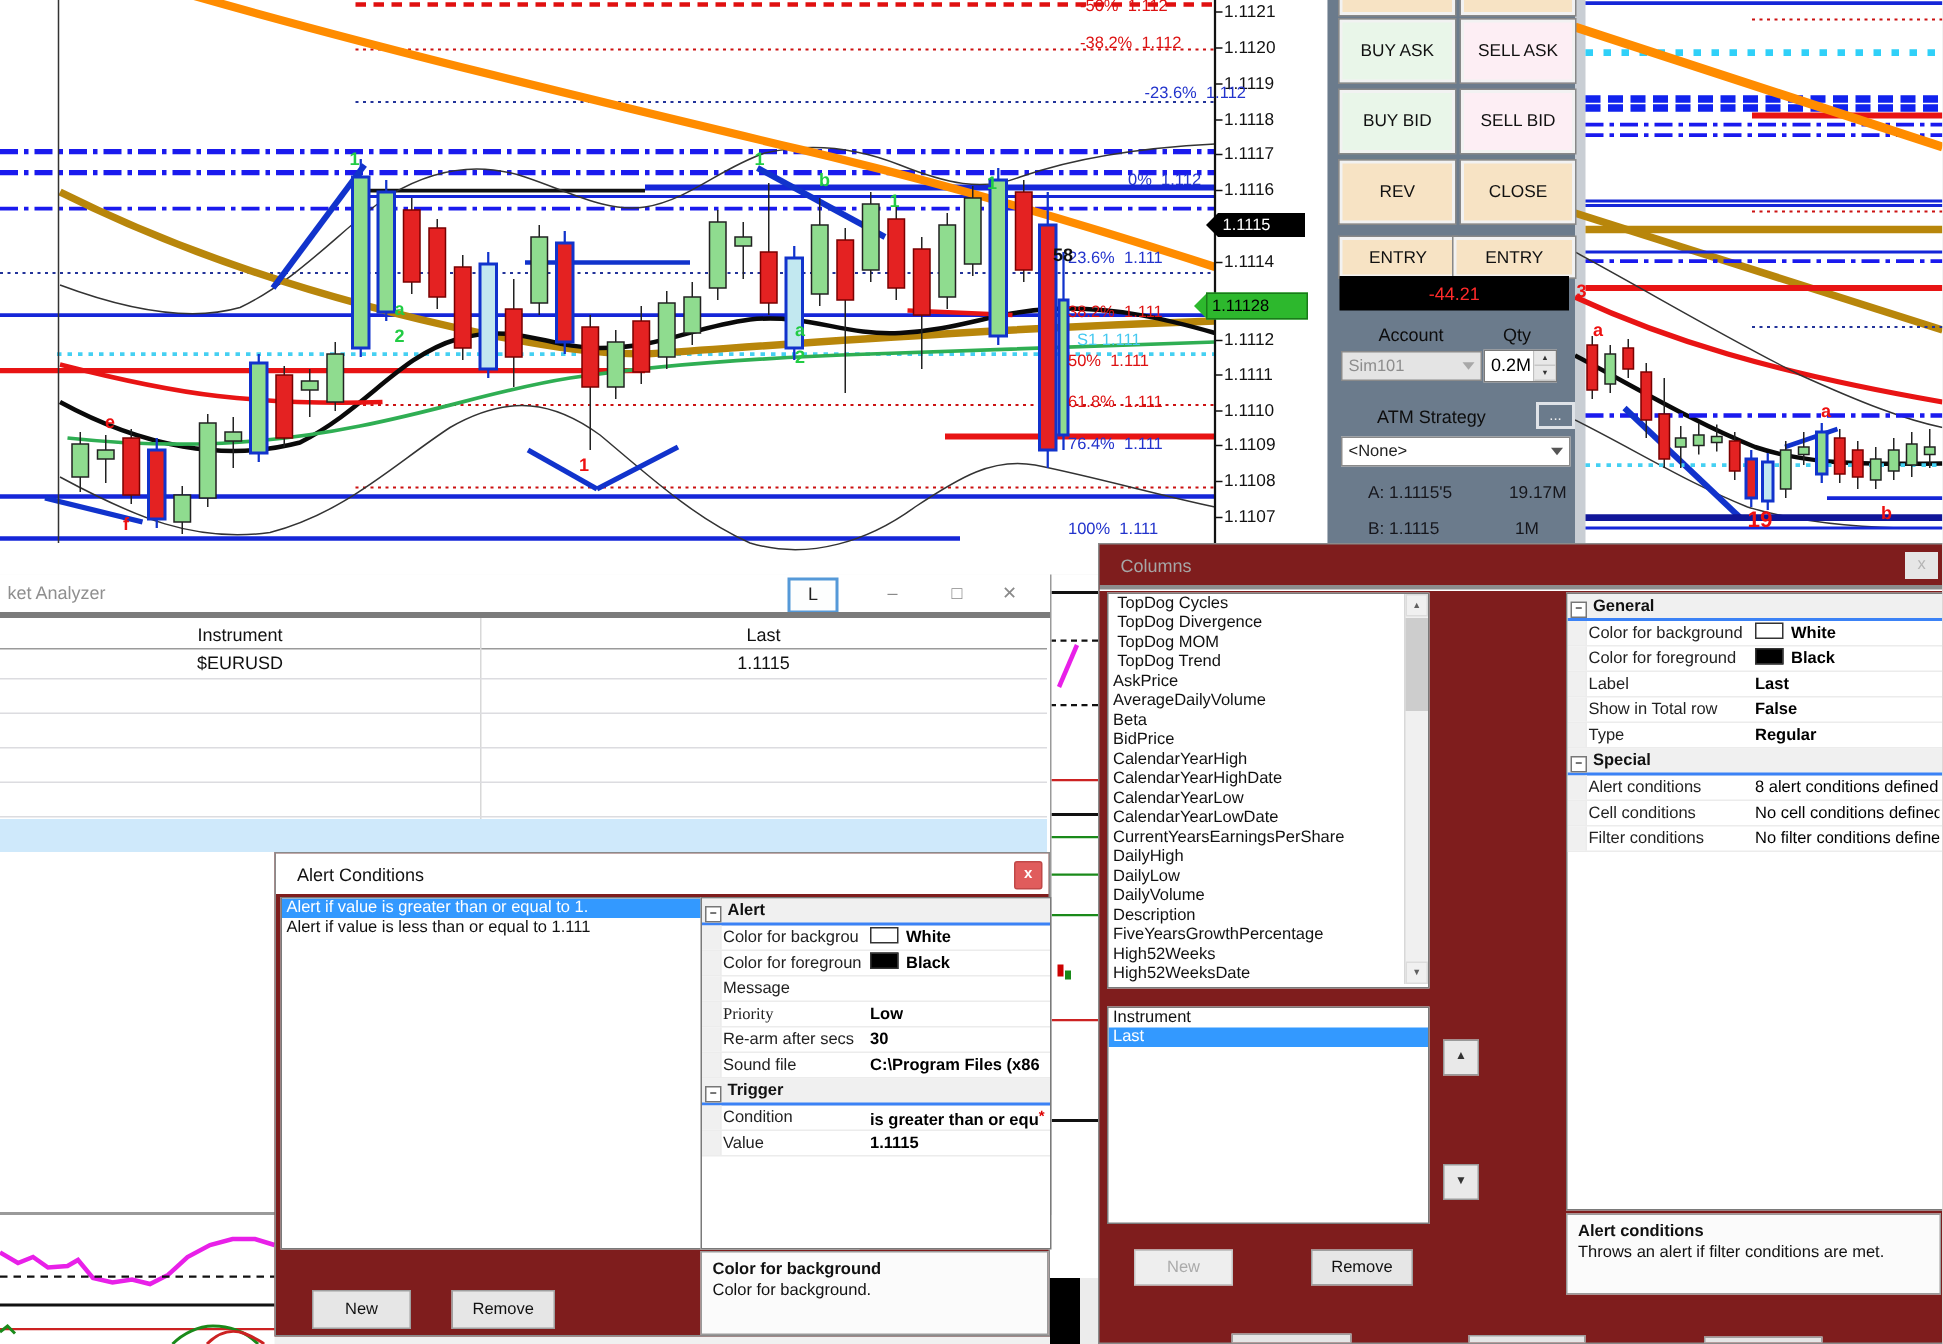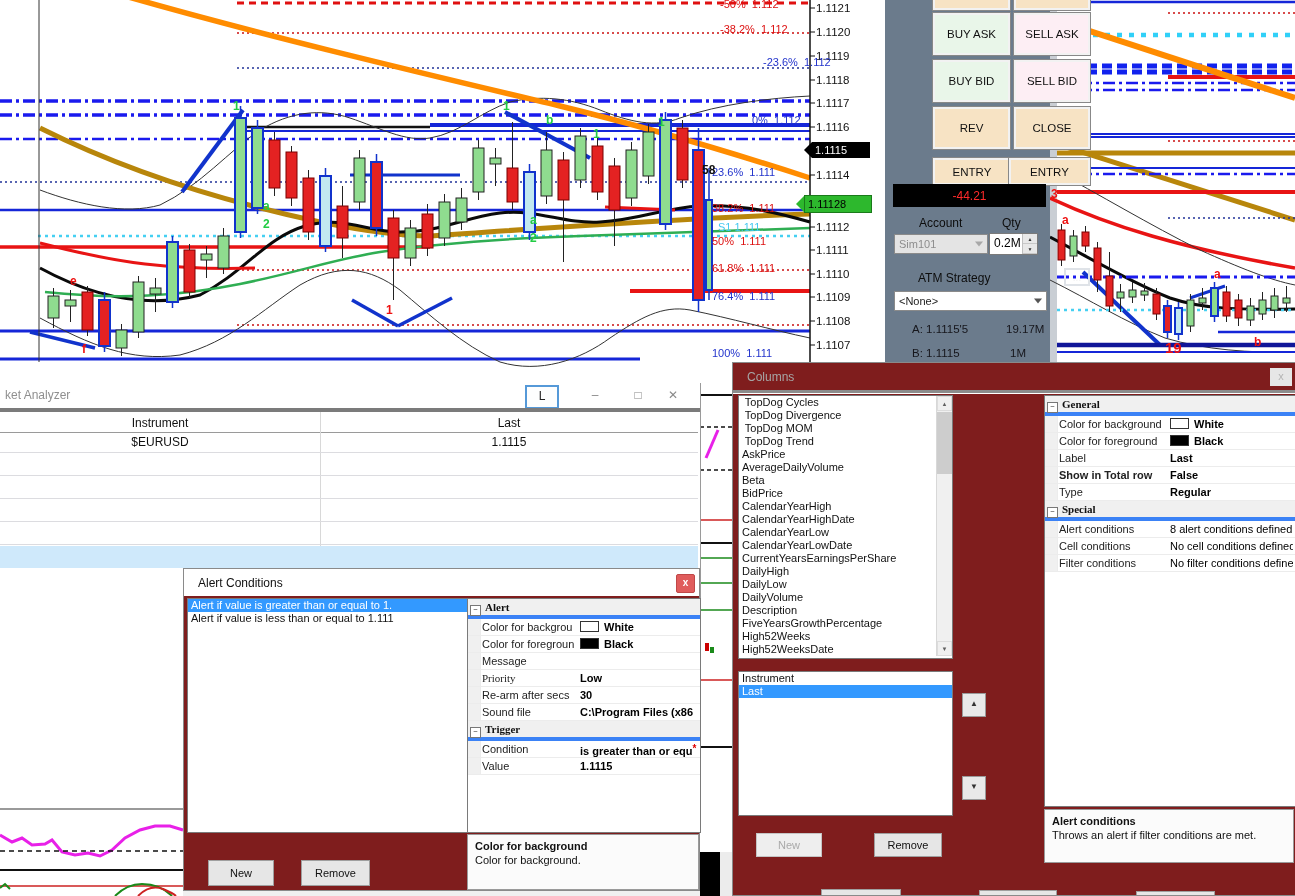--- a/index.html
+++ b/index.html
@@ -8,21 +8,21 @@
   
   #chart-labels{position:absolute;left:0;top:0;width:1295px;height:896px;z-index:2;pointer-events:none;}
   .axl{position:absolute;left:816px;font-size:11.5px;color:#111;transform:translateY(-50%);white-space:pre;}
   .fib{position:absolute;font-size:11px;transform:translateY(-50%);white-space:pre;}
   .mark{position:absolute;font-size:12px;font-weight:bold;transform:translateY(-50%);white-space:pre;}
   .tag{position:absolute;height:16px;font-size:11px;line-height:16px;padding:0 3px;white-space:nowrap;}
   .tag .arrow{position:absolute;left:-8px;top:0;width:0;height:0;border-top:8px solid transparent;border-bottom:8px solid transparent;}
   
   #dom-panel{position:absolute;left:885px;top:0;width:165px;height:362px;background:#6b7b8c;z-index:3;}
   .dom-btn{position:absolute;border:2px solid #f2f2f2;outline:1px solid #888;background:#f7e3c4;color:#111;
-           font-size:11.5px;text-align:left;display:flex;align-items:center;justify-content:center;margin-left:40px;}
+           font-size:11.5px;text-align:left;display:flex;align-items:center;justify-content:center;}
   .dom-label{position:absolute;color:#0d0d0d;font-size:12px;white-space:nowrap;}
   #pnl-box{position:absolute;left:8px;top:184px;width:153px;height:23px;background:#000;color:#ff2a2a;
            font-size:12px;display:flex;align-items:center;justify-content:center;}
   .combo{position:absolute;border:1px solid #8a8a8a;background:#fff;font-size:11px;color:#222;
          display:flex;align-items:center;padding:0 4px;}
   .combo .chev{position:absolute;right:4px;top:50%;transform:translateY(-50%);width:0;height:0;
          border-left:4px solid transparent;border-right:4px solid transparent;border-top:5px solid #555;}
   .combo.disabled{background:#e4e4e4;color:#8d8d8d;}
   .combo.disabled .chev{border-top-color:#a8a8a8;}
   .spin{position:absolute;background:#fff;border:1px solid #7a7a7a;font-size:12px;color:#000;}
@@ -57,21 +57,21 @@
   .listbox{position:absolute;background:#fff;border:1px solid #7a7a7a;overflow:hidden;}
   .lbi{height:13px;line-height:13px;font-size:11px;color:#111;padding-left:3px;white-space:pre;}
   .lbi.selected{background:#3399ff;color:#fff;}
   .sqbtn{position:absolute;width:25px;height:25px;background:#e9e9e9;border:1px solid #9a9a9a;
      font-size:8px;color:#333;text-align:center;line-height:23px;}
   .pushbtn{position:absolute;background:#e6e6e6;border:1px solid #9f9f9f;font-size:11px;color:#111;
      text-align:center;display:flex;align-items:center;justify-content:center;}
   .pushbtn.disabled{color:#aaa;border-color:#c4c4c4;background:#eee;}
   
   .propgrid{position:absolute;background:#fff;border:1px solid #7a7a7a;overflow:hidden;font-size:11px;}
-  .pg-group{height:16px;background:#f0f0f0;font-weight:bold;color:#111;line-height:16px;border-bottom:4px solid #3b82f6;font-family:Liberation Serif, serif;}
+  .pg-group{height:16px;background:#f0f0f0;font-weight:bold;color:#111;line-height:16px;border-bottom:2px solid #3b82f6;}
   .pg-group .box{display:inline-block;width:9px;height:9px;border:1px solid #777;font-size:8px;line-height:8px;
       text-align:center;margin:0 4px 0 2px;background:#fff;color:#333;vertical-align:-1px;}
   .pg-row{height:16px;line-height:16px;border-bottom:1px solid #ececec;position:relative;}
   .pg-row .gutter{position:absolute;left:0;top:0;width:12px;height:100%;background:#f0f0f0;border-right:1px solid #ececec;}
   .pg-row .lbl{position:absolute;left:14px;top:0;overflow:hidden;white-space:nowrap;color:#222;}
   .pg-row .val{position:absolute;top:0;font-weight:bold;color:#000;white-space:nowrap;overflow:hidden;}
   .pg-row .val .swatch{display:inline-block;width:17px;height:9px;border:1px solid #333;margin-right:5px;vertical-align:-1px;background:#fff;}
   .pg-row .ast{color:#d00;font-weight:bold;font-size:10px;vertical-align:3px;}
   .plain .pg-row .val{font-weight:normal;}
   .descpanel{position:absolute;background:#fbfbfb;border:1px solid #9a9a9a;font-size:11px;color:#111;padding:5px 7px;box-sizing:border-box;}
@@ -550,21 +550,21 @@
           </div>
 
           <div class="pg-row">
             <span class="gutter"></span>
             <span class="lbl" style="width:108px;">Label</span>
             <span class="val" style="left:125px;right:2px;"><span>Last</span></span>
           </div>
 
           <div class="pg-row">
             <span class="gutter"></span>
-            <span class="lbl" style="width:108px;font-weight:bold;">Show in Total row</span>
+            <span class="lbl" style="width:108px;">Show in Total row</span>
             <span class="val" style="left:125px;right:2px;"><span>False</span></span>
           </div>
 
           <div class="pg-row">
             <span class="gutter"></span>
             <span class="lbl" style="width:108px;">Type</span>
             <span class="val" style="left:125px;right:2px;"><span>Regular</span></span>
           </div>
         </div>
       <div class="pg-group"><span class="box">−</span><span>Special</span></div>

